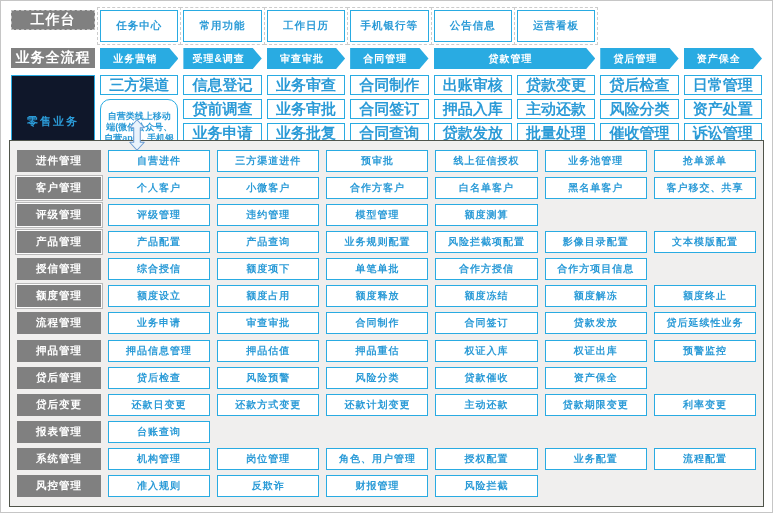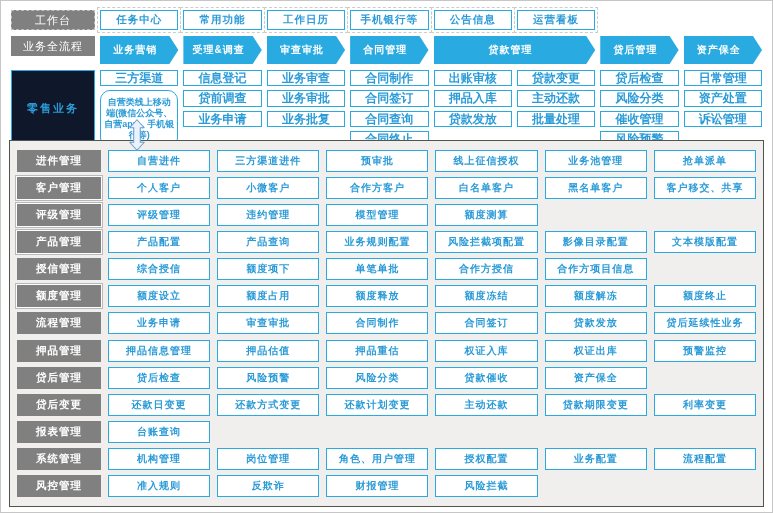--- a/index.html
+++ b/index.html
@@ -10,40 +10,40 @@
     --panel-border:#50544a;
   }
   html,body{margin:0;padding:0;background:#fff;}
   body{font-family:"Liberation Sans",sans-serif;}
   .page{position:relative;width:771px;height:511px;border:1px solid #c6c6c6;background:#fff;overflow:hidden;}
 
   
   .grid8{display:grid;grid-template-columns:84px repeat(8,1fr);gap:4px 5px;padding:0 10px;align-items:stretch;}
 
   .top-row{margin-top:9px;}
-  .side-label{background:var(--label-gray);color:#fff;font-weight:normal;font-size:11px;
+  .side-label{background:var(--label-gray);color:#fff;font-weight:bold;font-size:14px;
     display:flex;align-items:center;justify-content:center;height:20px;box-sizing:border-box;letter-spacing:1px;}
   .side-label.dashed{border:1px dashed #bdbdbd;}
   .top-btn{background:#fff;border:1px solid var(--accent);color:var(--accent-text);font-weight:bold;font-size:10.5px;
-    display:flex;align-items:center;justify-content:center;height:20px;box-sizing:border-box;
+    display:flex;align-items:center;justify-content:center;height:32px;box-sizing:border-box;
     outline:1px dashed #cccccc;outline-offset:2px;cursor:pointer;letter-spacing:1px;}
 
   .process-row{margin-top:6px;}
   .chevron{background:var(--accent);color:#fff;font-size:10px;font-weight:bold;letter-spacing:1px;
-    display:flex;align-items:center;justify-content:center;height:28px;padding-right:8px;box-sizing:border-box;
+    display:flex;align-items:center;justify-content:center;height:21px;padding-right:8px;box-sizing:border-box;
     clip-path:polygon(0 0,calc(100% - 9px) 0,100% 50%,calc(100% - 9px) 100%,0 100%);cursor:pointer;}
   .chevron.span2{grid-column:span 2;}
 
   .retail-row{margin-top:6px;}
   .retail-label{background:#0f172a;border:1px solid var(--accent);color:var(--accent-text);font-weight:bold;font-size:11px;
     display:flex;align-items:center;justify-content:center;letter-spacing:2px;}
   .retail-col{display:flex;flex-direction:column;gap:4px;}
-  .retail-box{background:#fff;border:1px solid var(--accent);color:var(--accent-text);font-weight:bold;font-size:12px;
+  .retail-box{background:#fff;border:1px solid var(--accent);color:var(--accent-text);font-weight:bold;font-size:15px;
     min-height:14px;display:flex;align-items:center;justify-content:center;text-align:center;line-height:1.2;
-    padding:0 12px;box-sizing:border-box;cursor:pointer;}
+    padding:0 4px;box-sizing:border-box;cursor:pointer;}
   .retail-box.tall{flex:1;padding:2px 3px;font-size:9px;border-radius:10px;}
 
   .panel{position:absolute;left:8px;right:8px;top:139px;bottom:5px;background:var(--panel-bg);
     border:1px solid var(--panel-border);padding:4px 3px;box-sizing:border-box;
     display:flex;flex-direction:column;justify-content:space-evenly;}
   .module-row{display:grid;grid-template-columns:84px repeat(6,1fr);gap:0 7px;padding:0 4px;align-items:center;}
   .module-label{background:var(--label-gray);color:#fff;font-weight:bold;font-size:10.5px;height:22px;
     display:flex;align-items:center;justify-content:center;letter-spacing:1px;}
   .module-label.outlined{box-shadow:0 0 0 1px #fdfdfd,0 0 0 2px #b9b9b9;}
   .module-btn{background:#fff;border:1px solid var(--accent);color:var(--accent-text);font-weight:bold;font-size:10px;

